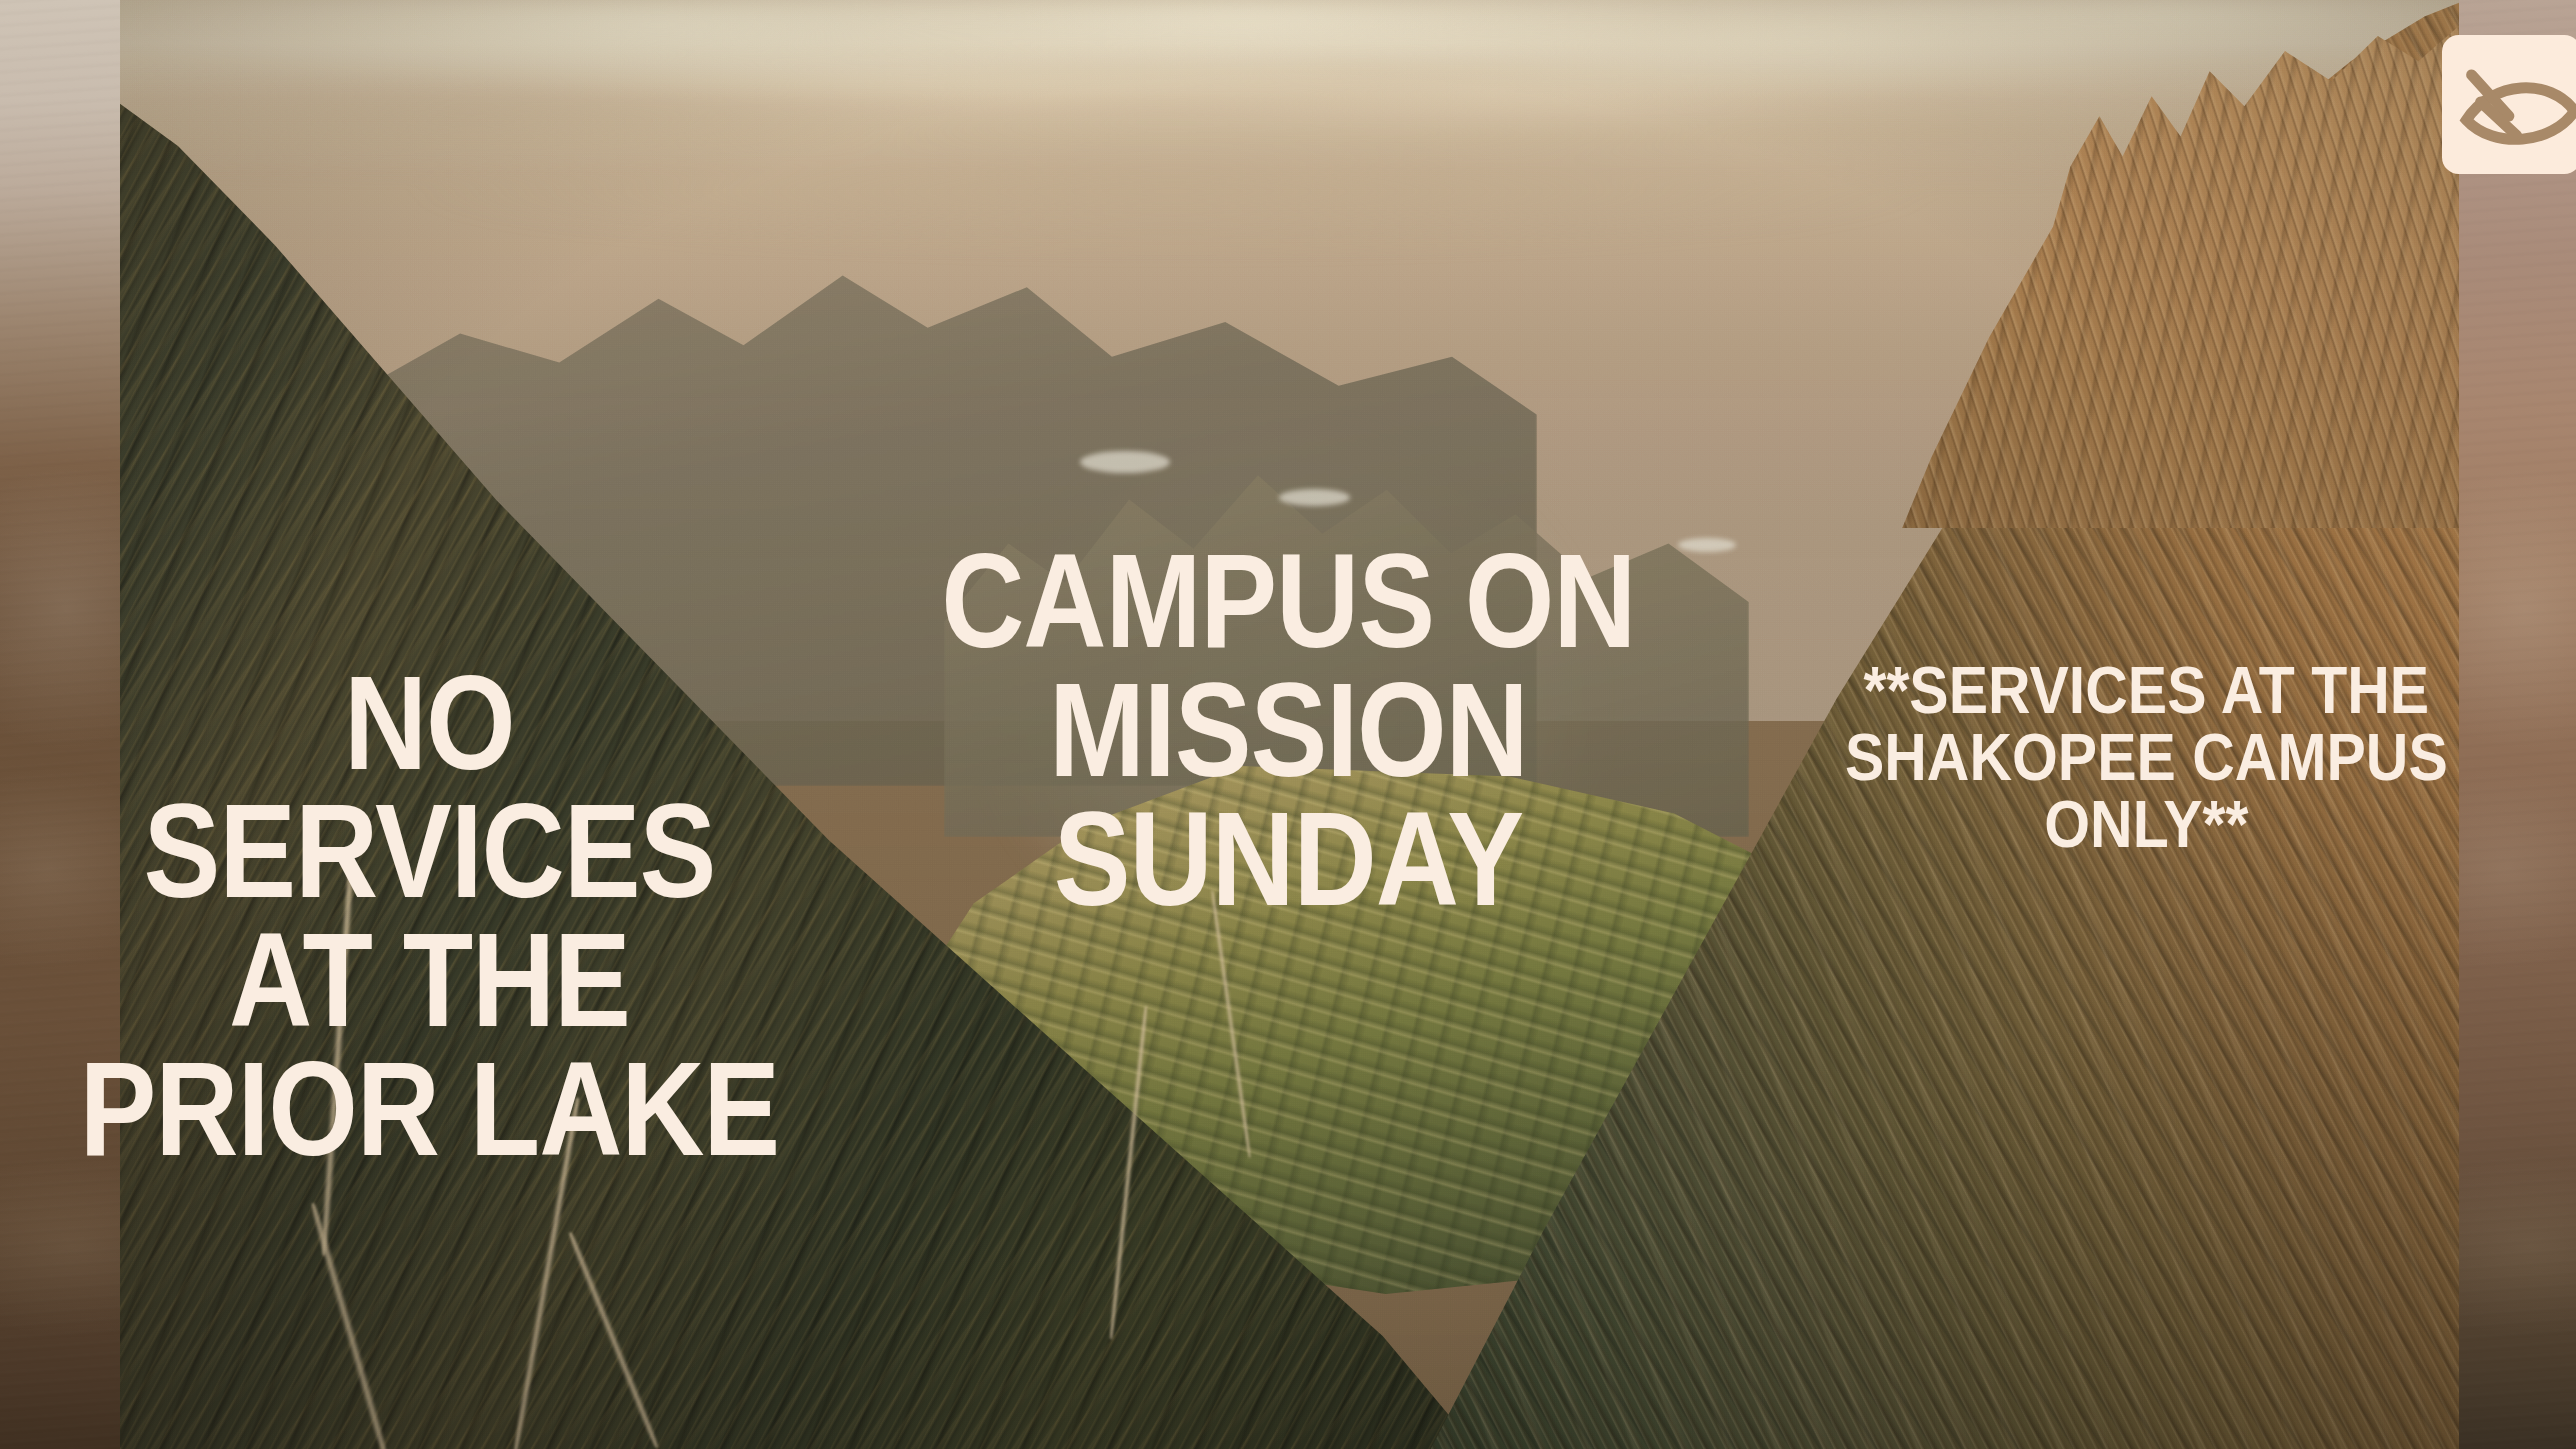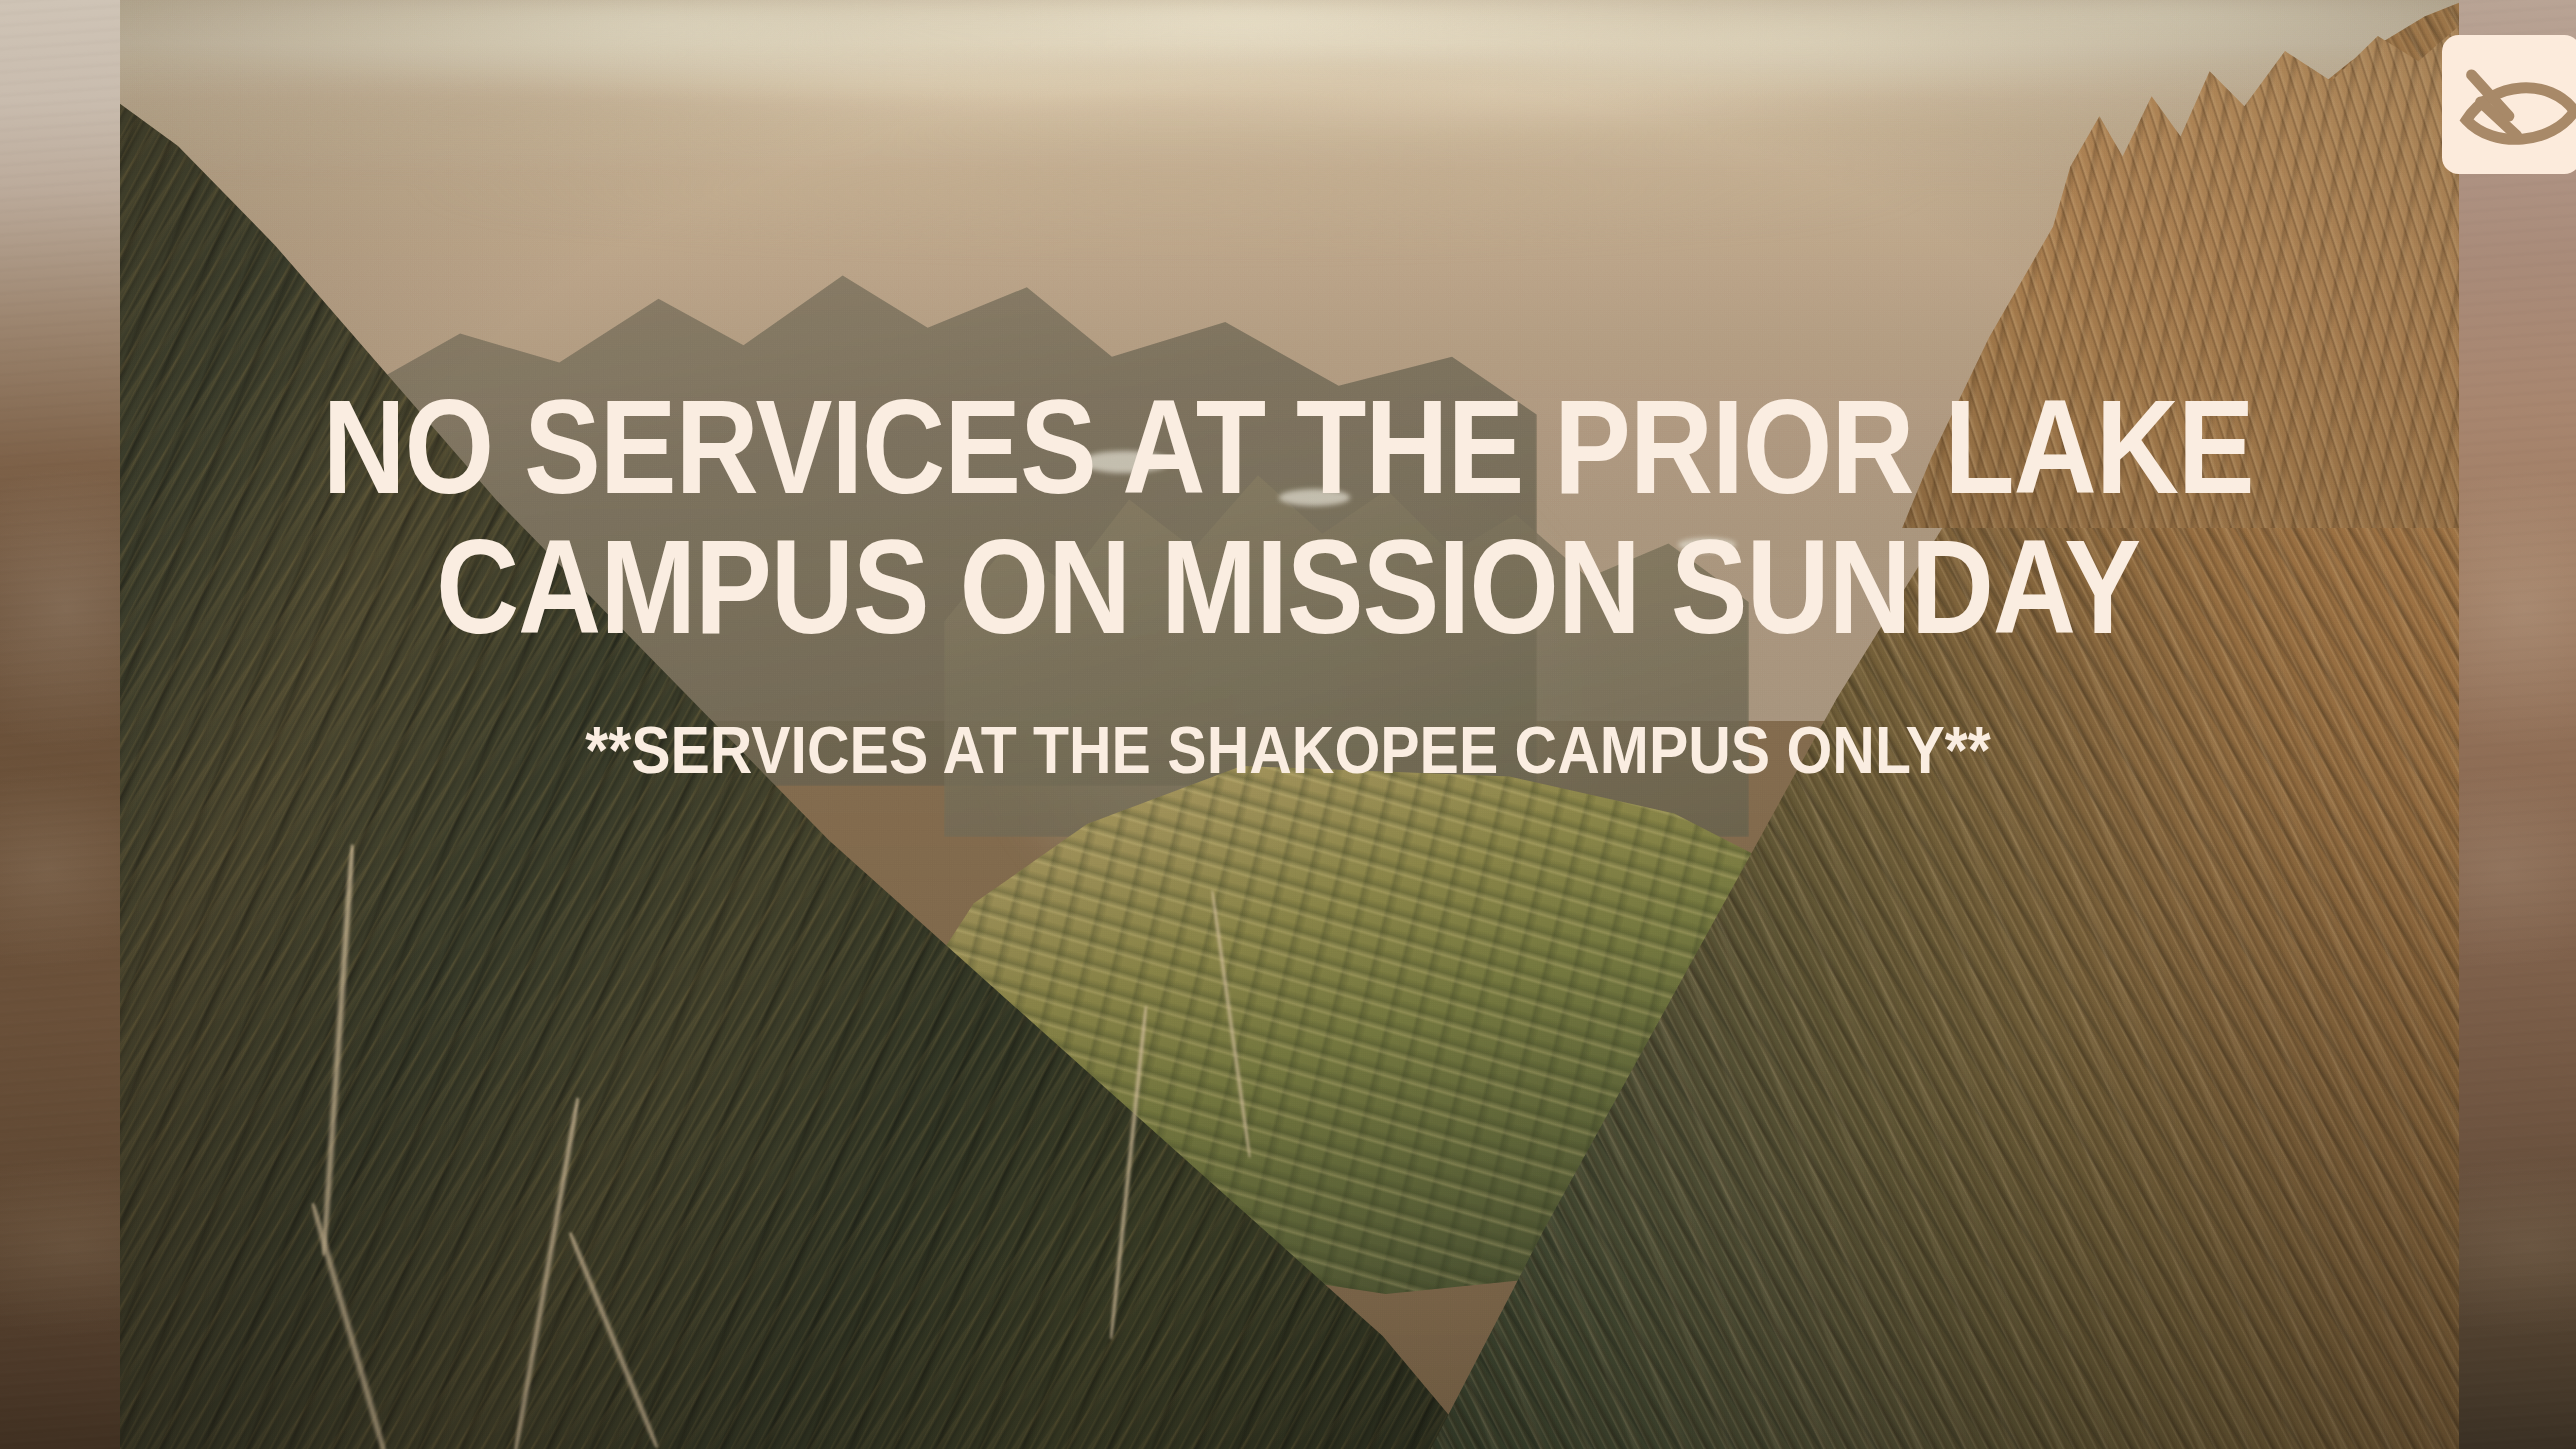--- a/index.html
+++ b/index.html
@@ -366,21 +366,21 @@
   .vignette {
     position: absolute; inset: 0;
     background: radial-gradient(ellipse 78% 78% at 50% 46%, rgba(0,0,0,0) 52%, rgba(30,22,12,.30) 100%);
   }
 
   
   #text-layer {
     position: absolute;
     inset: 0;
     display: flex;
-    flex-direction: column;
+    flex-direction: row;
     align-items: center;
     justify-content: flex-start;
     pointer-events: none;
   }
   .headline {
     width: 100%;
     text-align: center;
     color: #FAEDE1;
     font-family: "Liberation Sans Narrow", "Liberation Sans", sans-serif;
     font-weight: 700;

